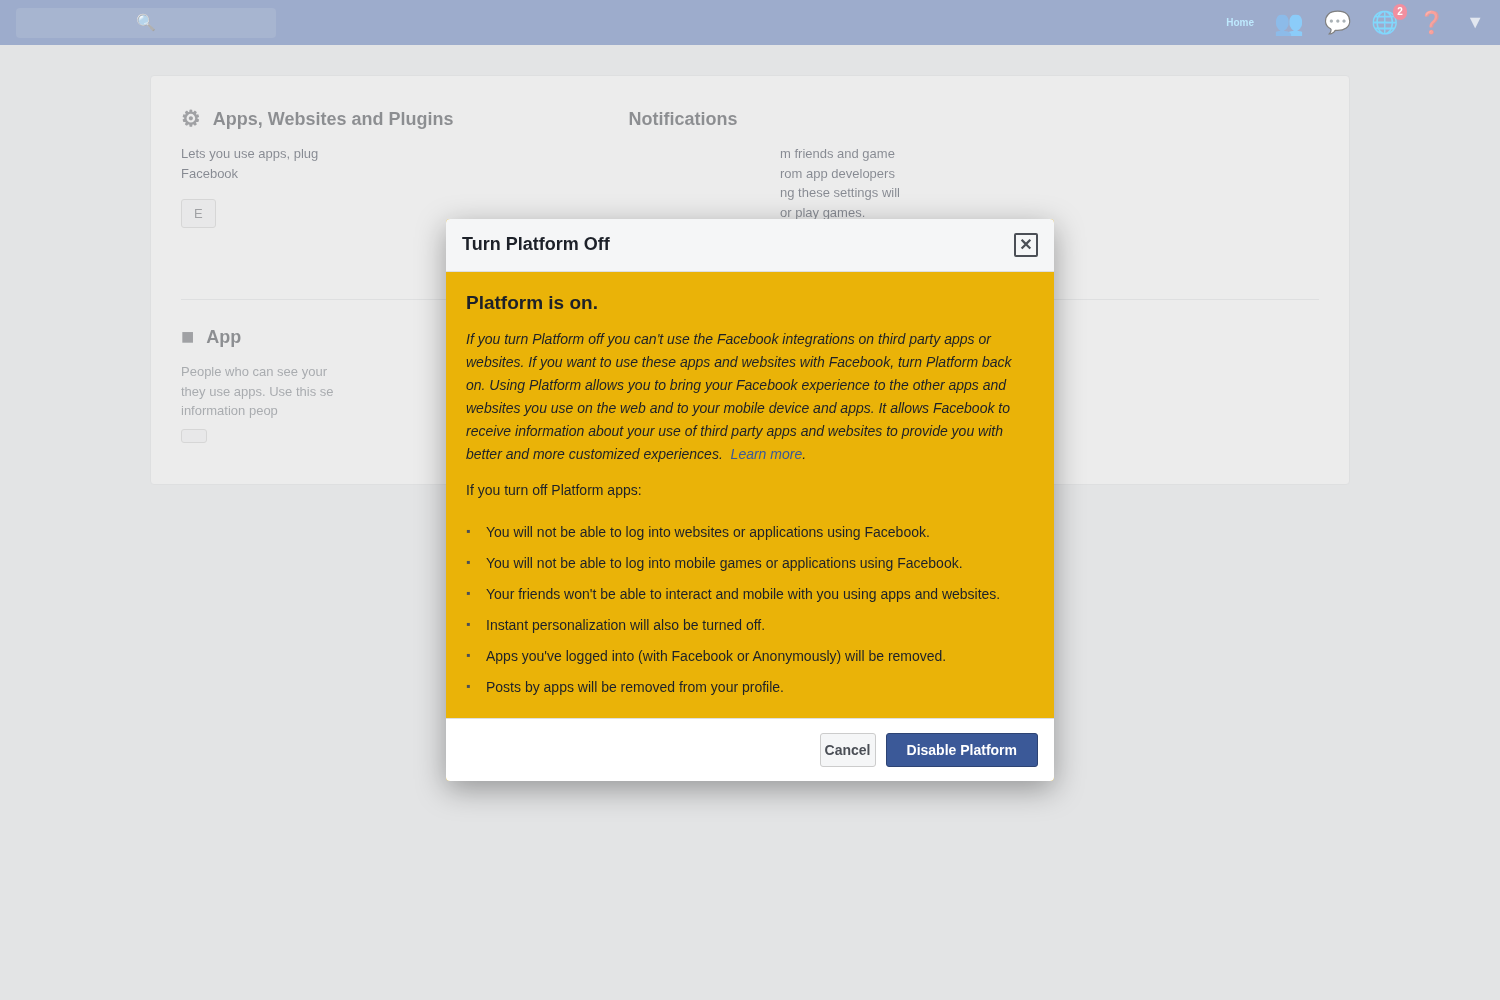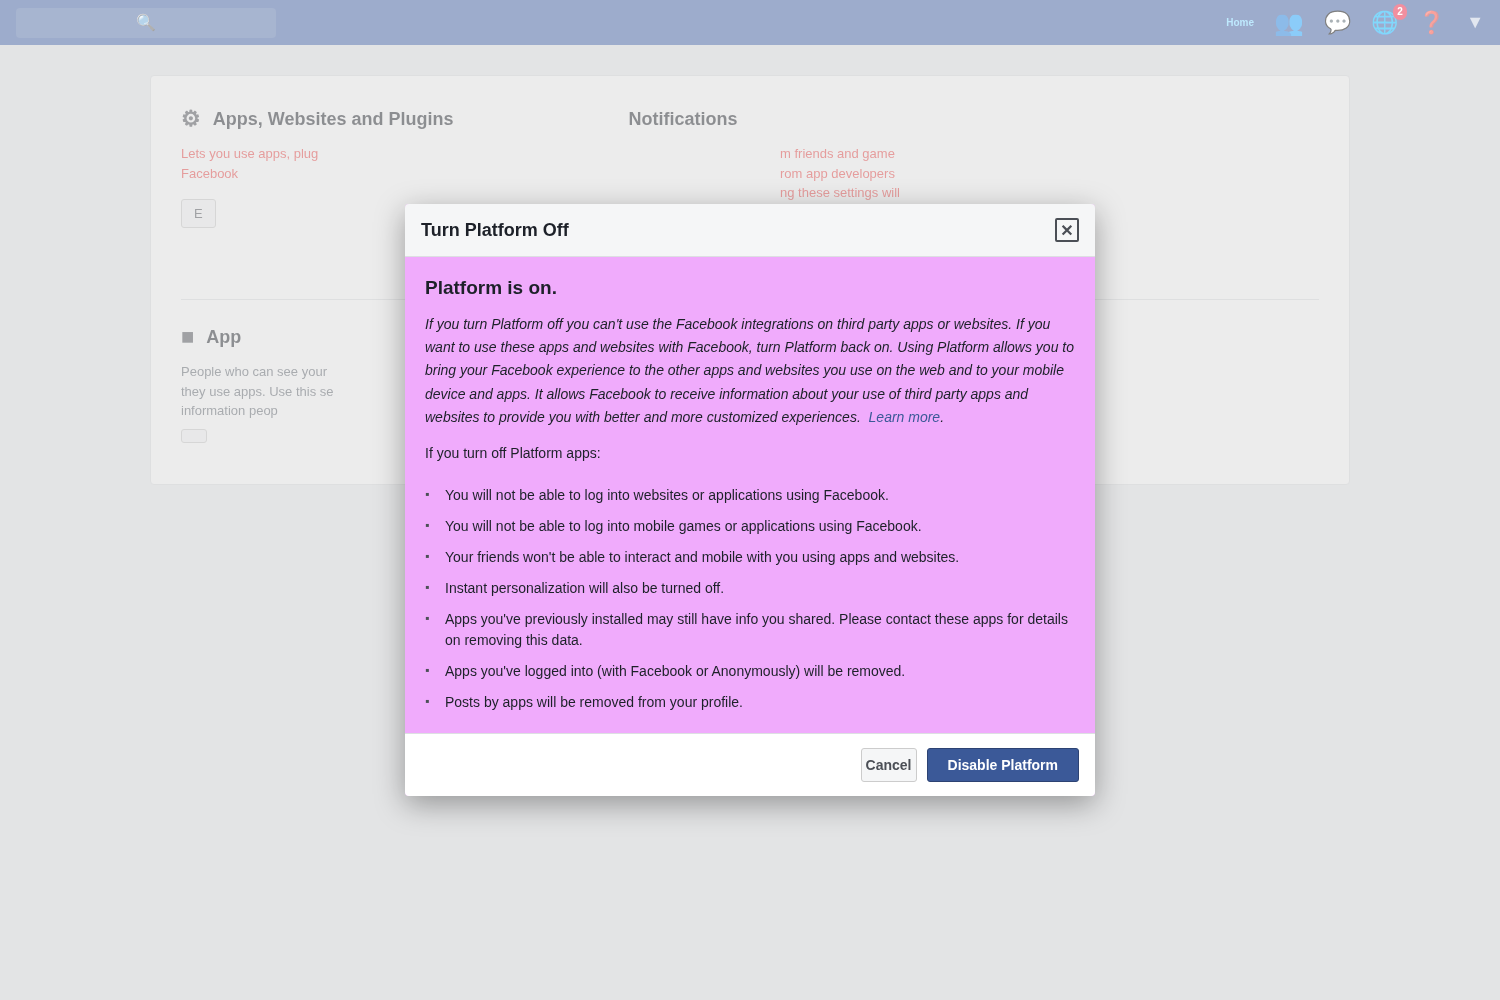--- a/index.html
+++ b/index.html
@@ -91,21 +91,21 @@
       font-size: 18px;
       font-weight: 600;
       color: #1d2129;
       margin-bottom: 12px;
     }
     .bg-gear-icon {
       font-size: 22px;
       color: #4b4f56;
     }
     .bg-text {
-      color: #ef4444;
+      color: #0f172a;
       font-size: 13px;
       line-height: 1.5;
       margin-bottom: 16px;
     }
     .bg-btn {
       display: inline-block;
       border: 1px solid #ccc;
       border-radius: 3px;
       padding: 6px 12px;
       background: #f5f6f7;
@@ -146,24 +146,24 @@
     
     .modal-wrapper {
       position: absolute;
       top: 0; left: 0; right: 0; bottom: 0;
       display: flex;
       align-items: center;
       justify-content: center;
       z-index: 20;
     }
     .modal {
-      background: #f0abfc;
+      background: #eab308;
       border-radius: 4px;
       box-shadow: 0 8px 30px rgba(0,0,0,0.35);
-      width: 690px;
+      width: 608px;
       max-height: 880px;
       display: flex;
       flex-direction: column;
       overflow: hidden;
     }
     .modal-header {
       background: #f5f6f7;
       border-bottom: 1px solid #dddfe2;
       padding: 14px 16px;
       display: flex;
@@ -337,21 +337,20 @@
       <p class="platform-desc">
         <span>If you turn Platform off you can't use the Facebook integrations on third party apps or websites. If you want to use these apps and websites with Facebook, turn Platform back on. Using Platform allows you to bring your Facebook experience to the other apps and websites you use on the web and to your mobile device and apps. It allows Facebook to receive information about your use of third party apps and websites to provide you with better and more customized experiences.</span>
         &nbsp;<a href="#">Learn more</a><span>.</span>
       </p>
       <p class="platform-if-off">If you turn off Platform apps:</p>
       <ul class="platform-list">
       <li>You will not be able to log into websites or applications using Facebook.</li>
           <li>You will not be able to log into mobile games or applications using Facebook.</li>
           <li>Your friends won't be able to interact and mobile with you using apps and websites.</li>
           <li>Instant personalization will also be turned off.</li>
-          <li>Apps you've previously installed may still have info you shared. Please contact these apps for details on removing this data.</li>
           <li>Apps you've logged into (with Facebook or Anonymously) will be removed.</li>
           <li>Posts by apps will be removed from your profile.</li>
         </ul>
     </div>
 
     <div class="modal-footer">
       <button class="btn-cancel">Cancel</button>
       <button class="btn-disable">Disable Platform</button>
     </div>
 

